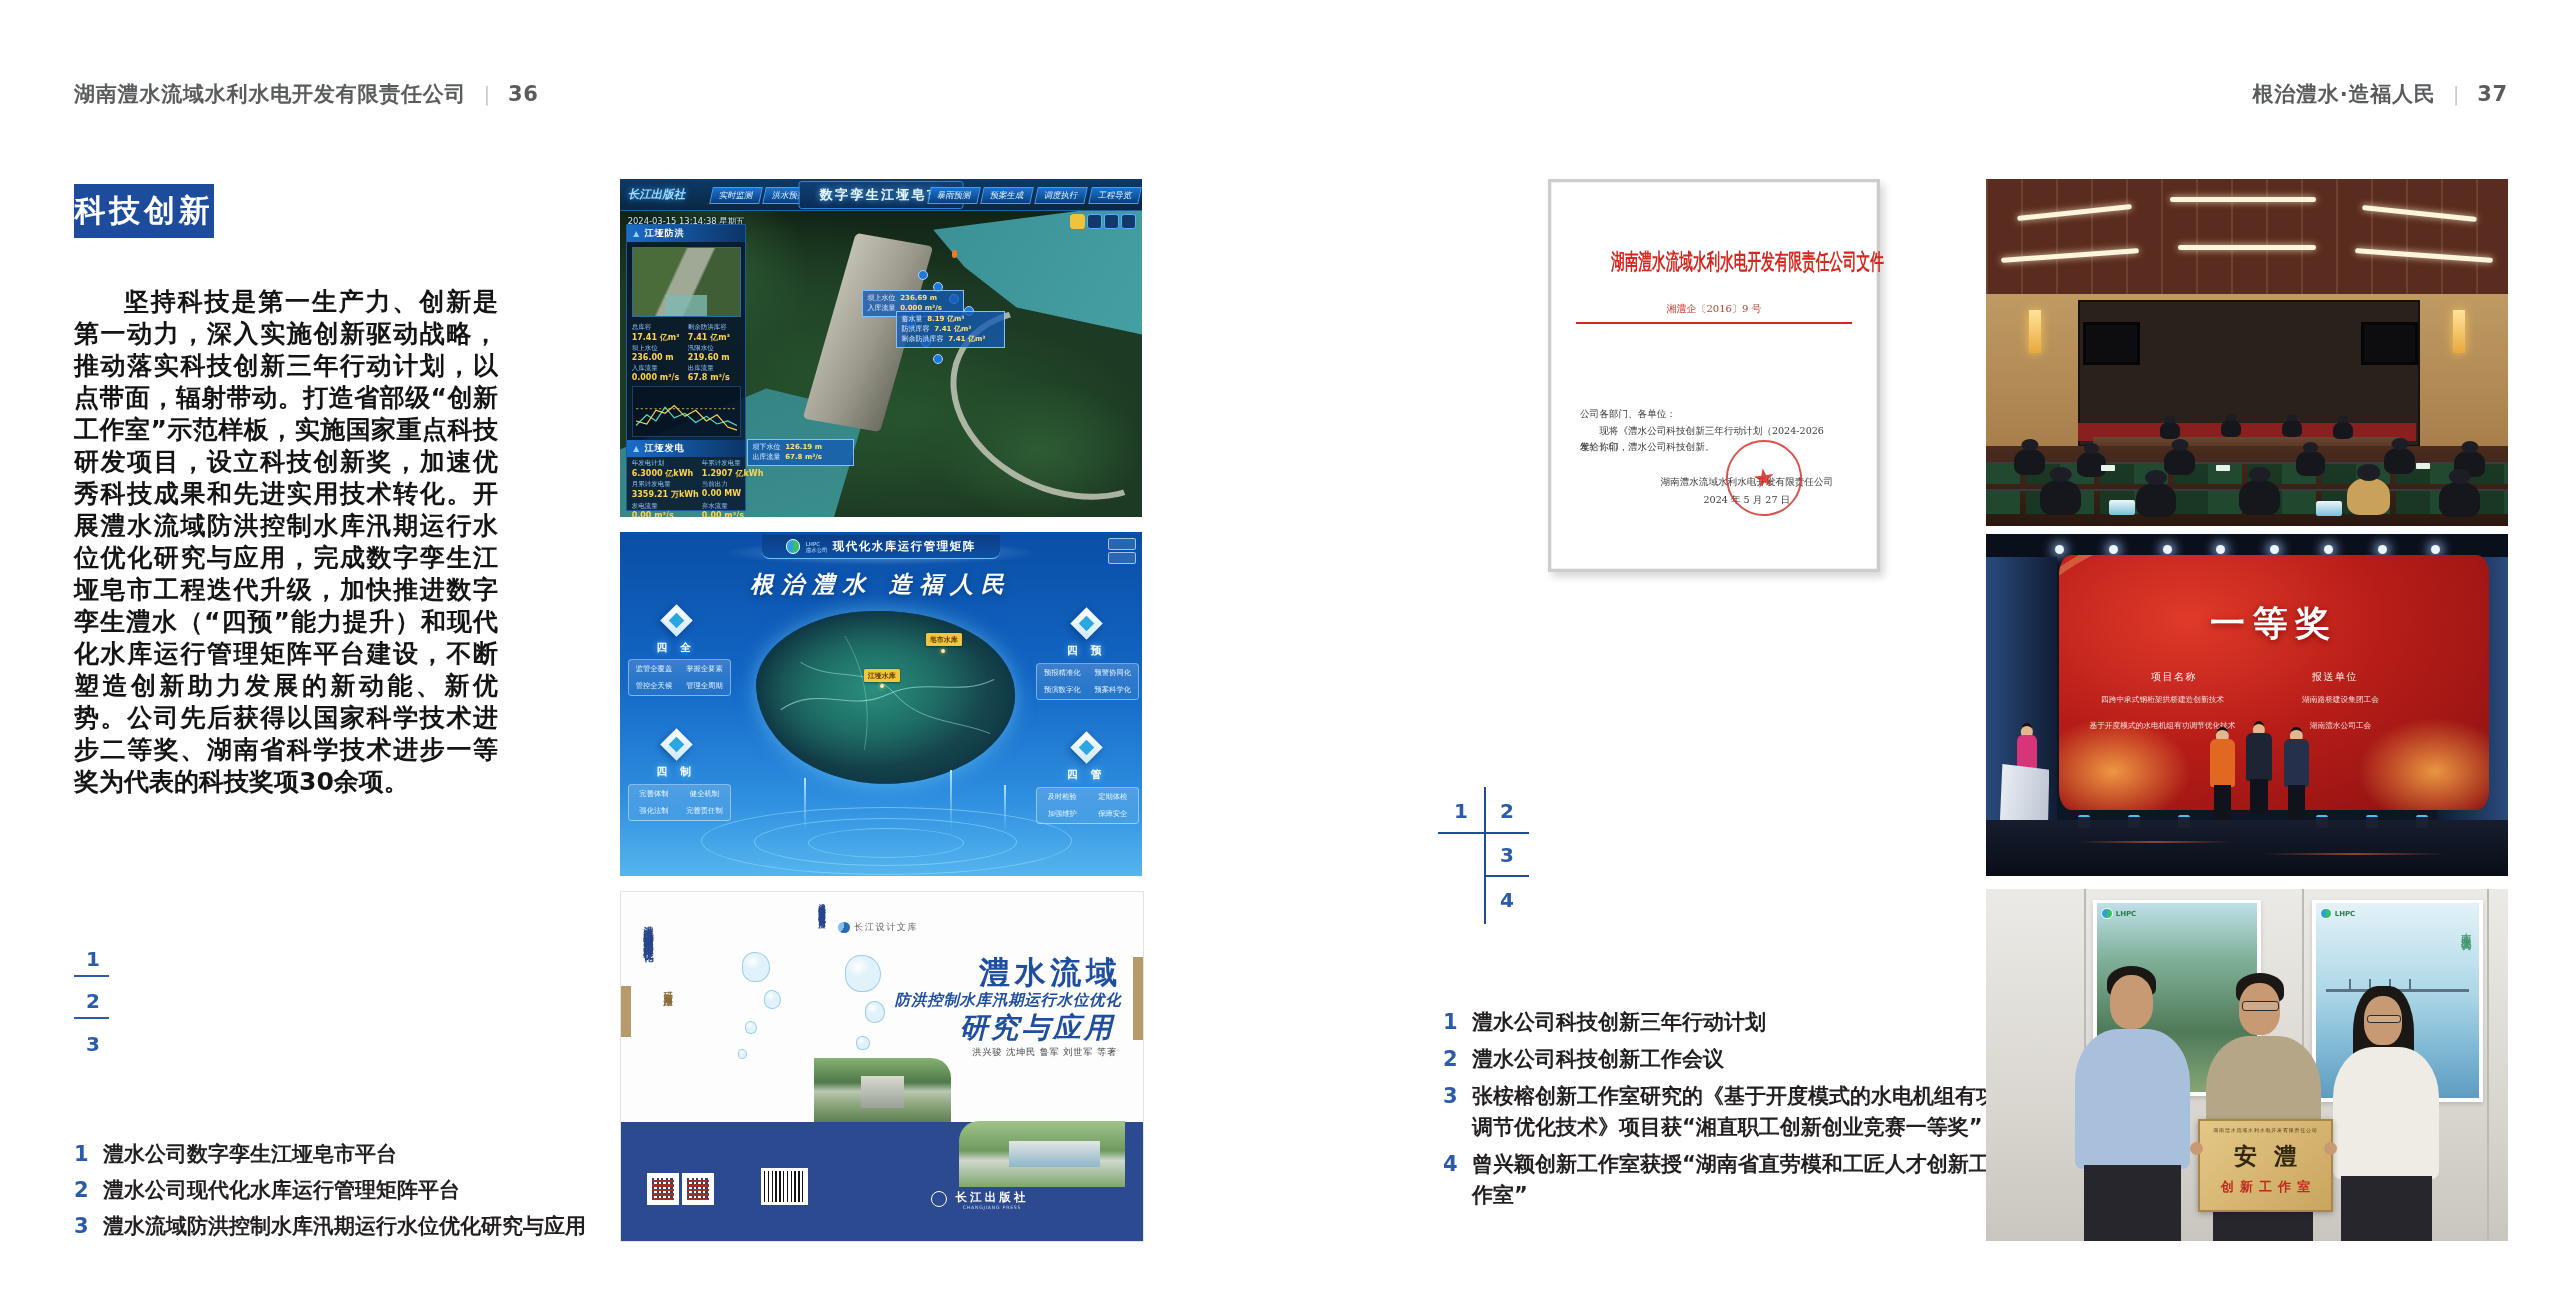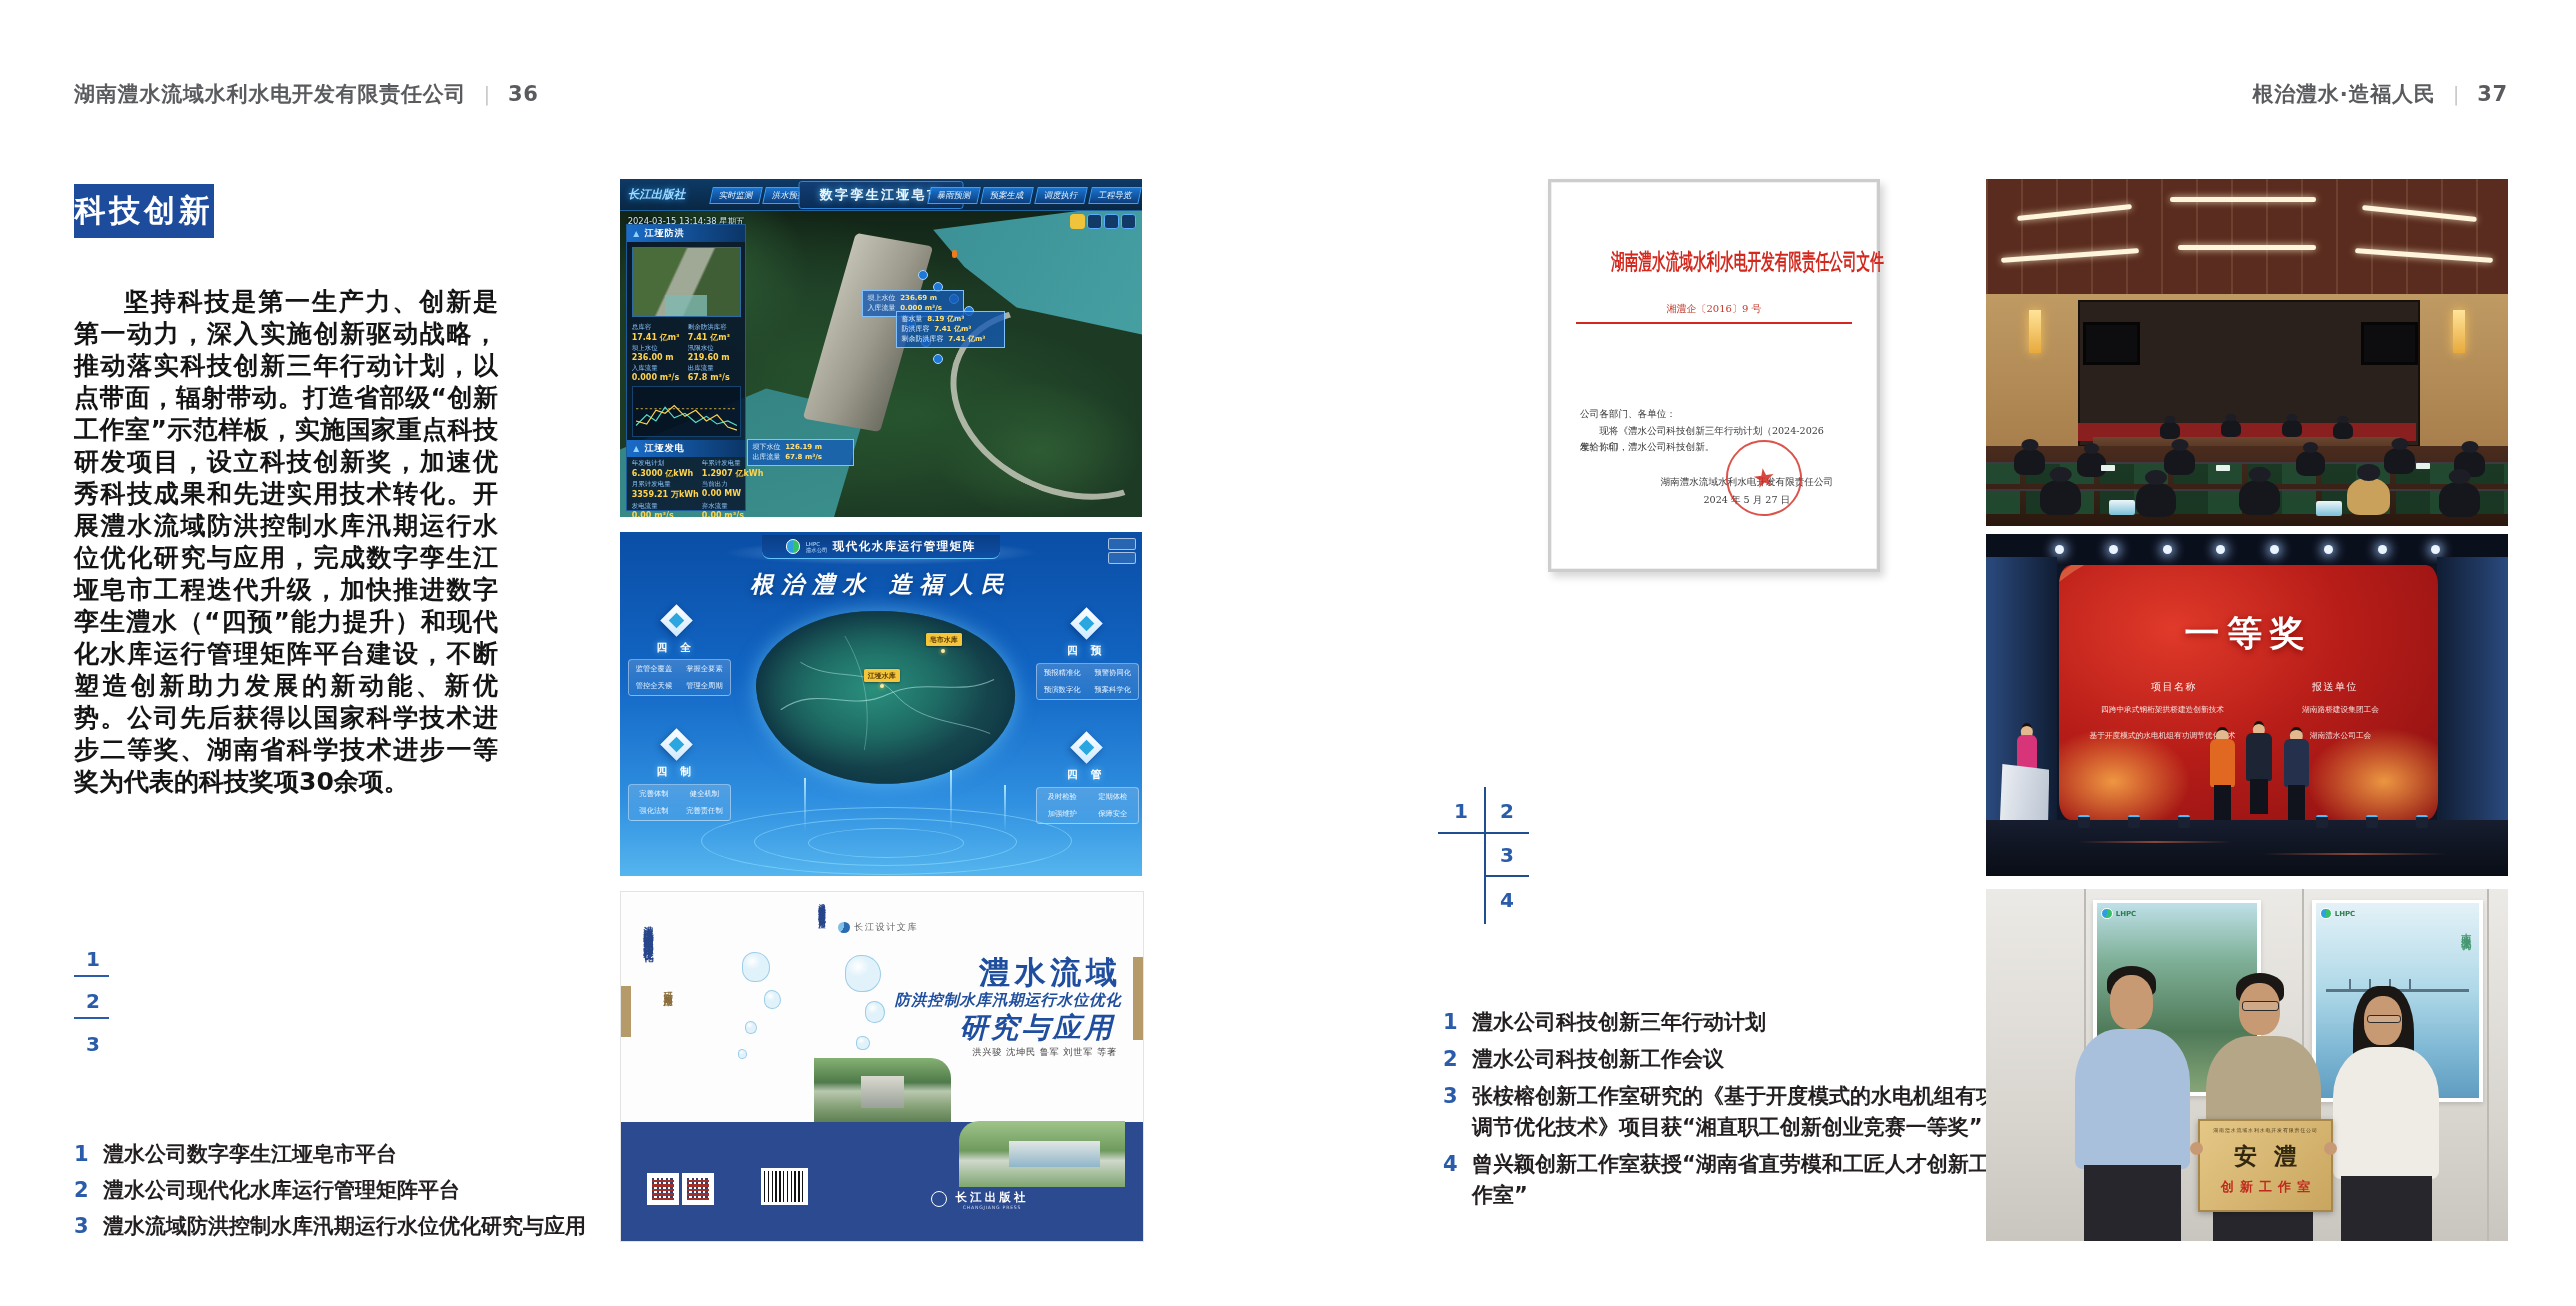--- a/index.html
+++ b/index.html
@@ -159,21 +159,21 @@
   .m-p{position:absolute;background:#16161d;border-radius:45% 45% 30% 30%;}
   .m-p:before{content:"";position:absolute;left:50%;top:-38%;transform:translateX(-50%);width:55%;height:45%;border-radius:50%;background:#1d1d26;}
   .m-doc{position:absolute;width:14px;height:6.1px;background:#e8f2ec;border-radius:0.8px;}
   .m-tis{position:absolute;width:26px;height:15.4px;background:linear-gradient(180deg,#eef6fa,#79c0d8);border-radius:2.3px;}
   
   .s-bg{position:absolute;inset:0;background:#0d1626;}
   .s-truss{position:absolute;left:0;right:0;top:0;height:32px;background:#0a0f1c;}
   .s-spot{position:absolute;top:10.7px;width:9.2px;height:9.2px;border-radius:50%;background:#eaf4ff;box-shadow:0 0 10.7px 3.1px rgba(160,200,255,.8);}
   .s-side{position:absolute;top:23px;bottom:46px;width:71px;background:linear-gradient(90deg,#2a4a7e,#101d33);}
   .s-side.r{background:linear-gradient(270deg,#2a4a7e,#101d33);}
-  .s-screen{position:absolute;left:73px;top:31px;width:379px;height:255px;border-radius:12.3px/20px;overflow:hidden;
+  .s-screen{position:absolute;left:73px;top:21px;width:430px;height:255px;border-radius:12.3px/20px;overflow:hidden;
     background:radial-gradient(ellipse at 30% 25%,#e03a2a 0%,#b81d18 45%,#8a1012 100%);}
   .s-screen .swirl{position:absolute;left:-10%;top:-15%;width:80%;height:55%;border-radius:50%;
     border:7.7px solid rgba(255,190,120,.35);border-color:rgba(255,190,120,.35) transparent transparent transparent;transform:rotate(-12deg);}
   .s-glow{position:absolute;width:154px;height:107px;background:radial-gradient(closest-side,#ffb64d,transparent);opacity:.8;}
   .s-title{position:absolute;left:0;right:0;top:45px;text-align:center;font-size:35px;font-weight:bold;color:#fff;letter-spacing:7.7px;
     font-family:"DejaVu Serif","Liberation Serif",serif;text-shadow:0 1.5px 7.7px rgba(120,0,0,.8);}
   .s-colh{position:absolute;top:115px;font-size:10px;color:rgba(255,255,255,.95);letter-spacing:1.5px;}
   .s-cell{position:absolute;font-size:7.7px;color:rgba(255,255,255,.85);width:161px;text-align:center;line-height:10.7px;}
   .s-man{position:absolute;}
   .s-man .hd{position:absolute;left:50%;transform:translateX(-50%);top:0;width:12.3px;height:14px;border-radius:50%;background:#e3b88f;border-top:3.8px solid #17120e;}

